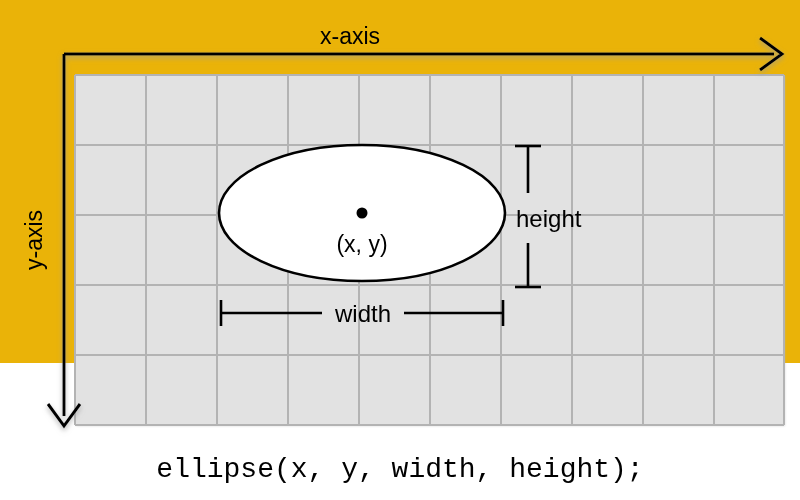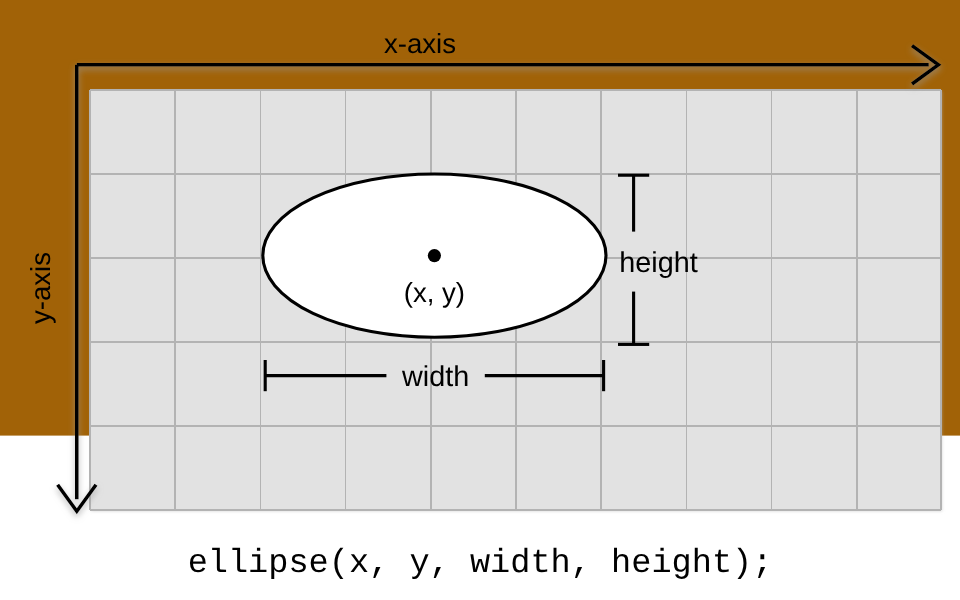--- a/index.html
+++ b/index.html
@@ -10,21 +10,21 @@
   body {
     width: 800px;
     height: 500px;
     font-family: "Liberation Sans", sans-serif;
     overflow: hidden;
   }
   #stage {
     position: relative;
     width: 800px;
     height: 363px;
-    background: #a16207;
+    background: #eab308;
   }
   #diagram-svg {
     position: absolute;
     top: 0;
     left: 0;
     width: 800px;
     height: 500px;
     display: block;
   }
   .lbl {

